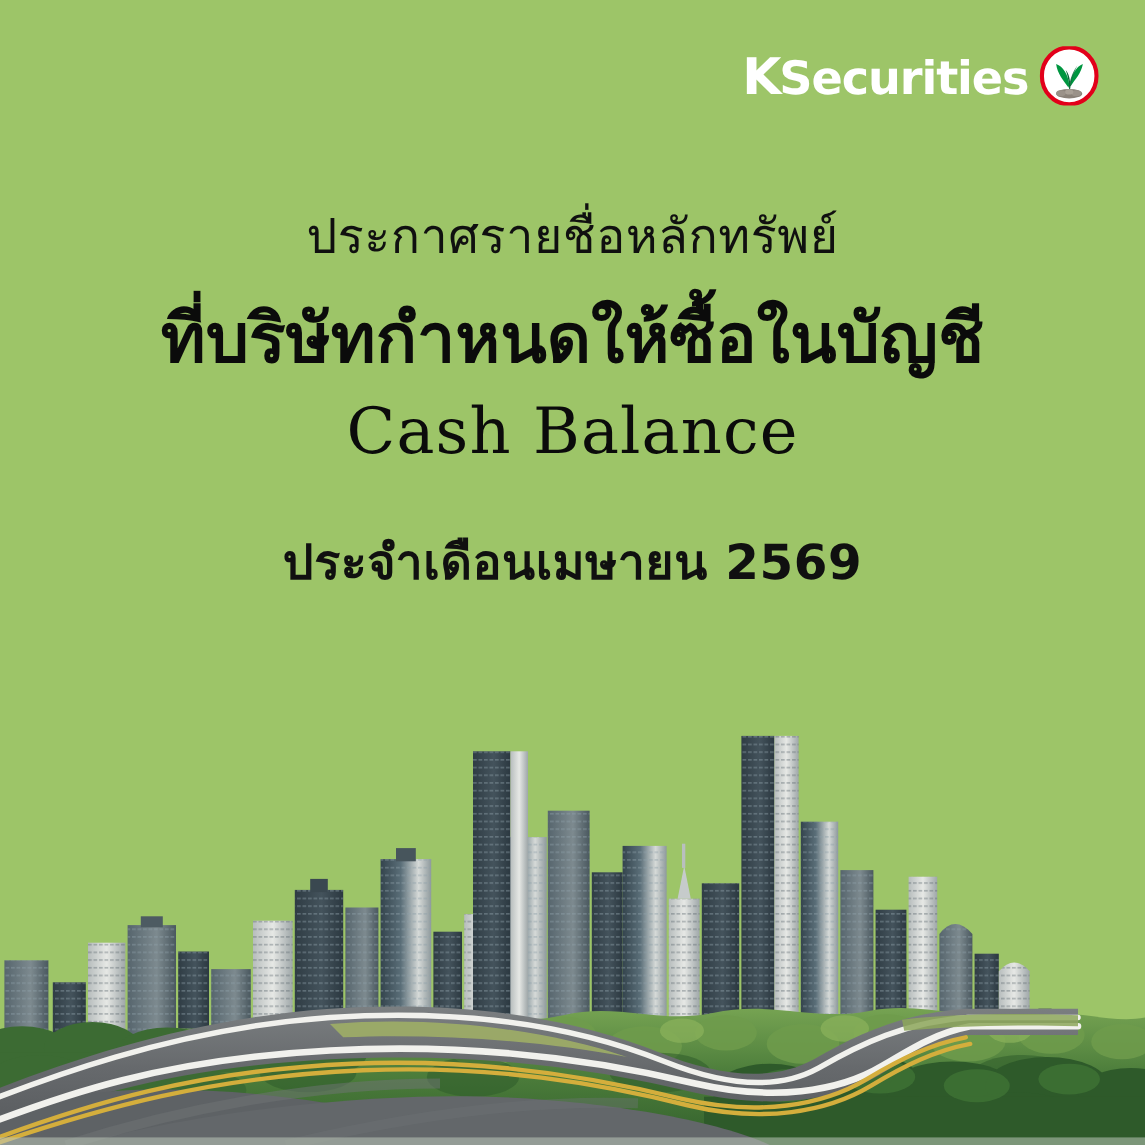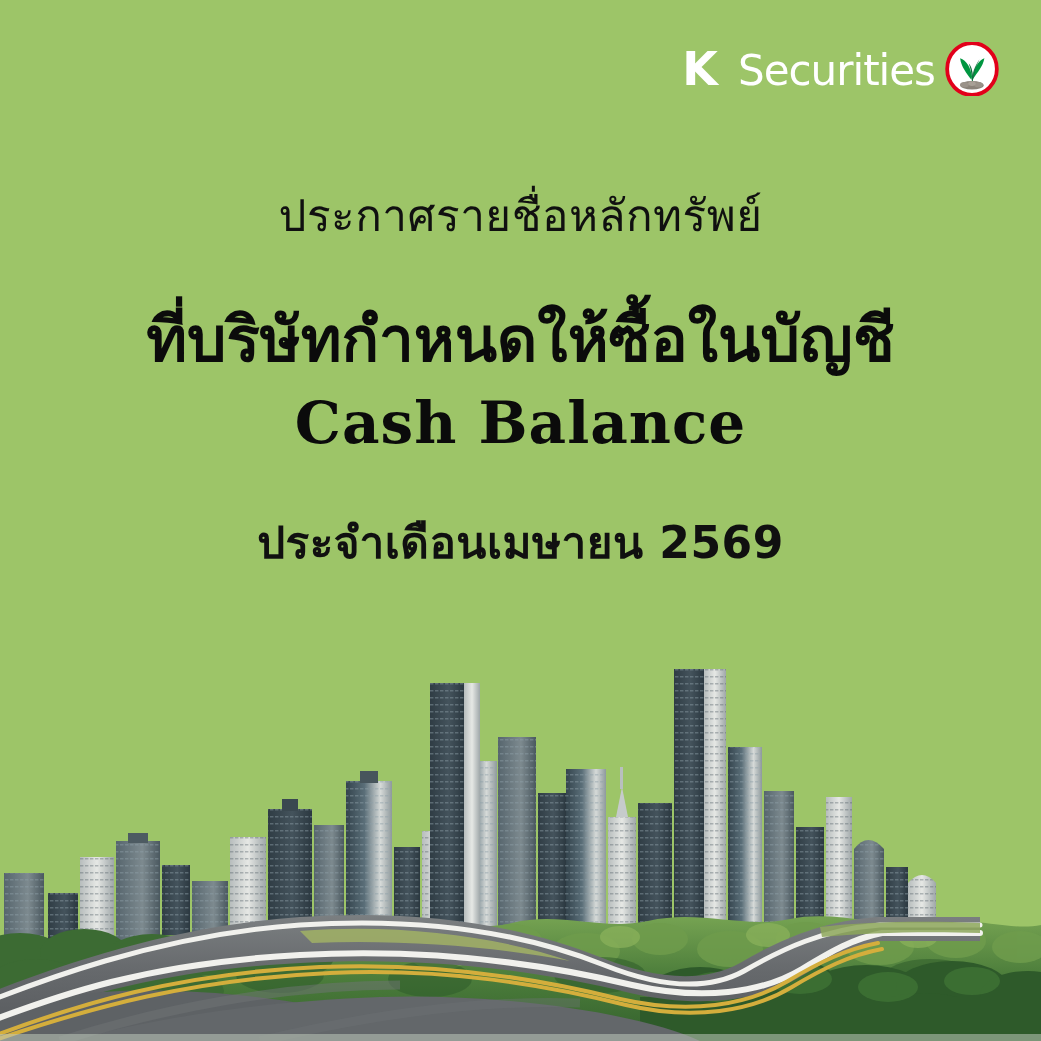--- a/index.html
+++ b/index.html
@@ -39,23 +39,22 @@
     display: flex;
     align-items: baseline;
   }
   .brand-k {
     font-size: 46px;
     font-weight: 700;
     letter-spacing: -2px;
   }
   .brand-rest {
     font-size: 42px;
-    font-weight: 400;
+    font-weight: 700;
     letter-spacing: -1px;
-    margin-left: 22px;
   }
   .brand-mark {
     width: 54px;
     height: 54px;
     position: relative;
     flex: 0 0 auto;
   }
 
   
   .headline-block {
@@ -68,33 +67,33 @@
   }
   .line-kicker {
     font-family: "DejaVu Sans", "Liberation Sans", sans-serif;
     font-size: 44px;
     font-weight: 400;
     color: #101010;
     line-height: 1.25;
     letter-spacing: 0.5px;
   }
   .line-main {
-    margin-top: 60px;
+    margin-top: 29px;
     font-family: Liberation Sans, sans-serif;
     font-size: 62px;
     font-weight: 700;
     color: #0b0b0b;
     line-height: 1.2;
     letter-spacing: 0px;
   }
   .line-latin {
     margin-top: 12px;
     font-family: "DejaVu Serif", "Liberation Serif", serif;
     font-size: 58px;
-    font-weight: 700;
+    font-weight: 400;
     color: #0b0b0b;
     line-height: 1.2;
     letter-spacing: 1px;
   }
   .line-period {
     margin-top: 56px;
     font-family: "DejaVu Sans", "Liberation Sans", sans-serif;
     font-size: 44px;
     font-weight: 700;
     color: #101010;

